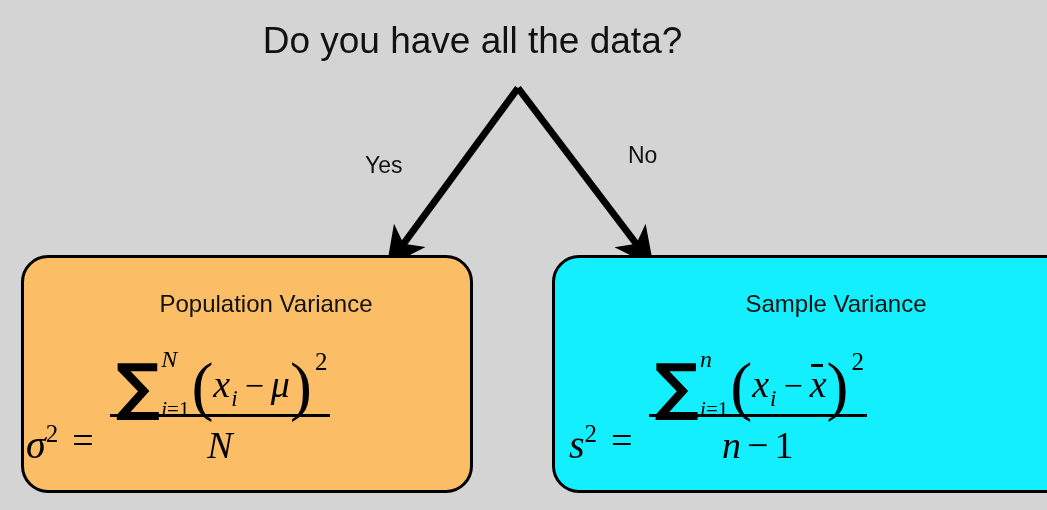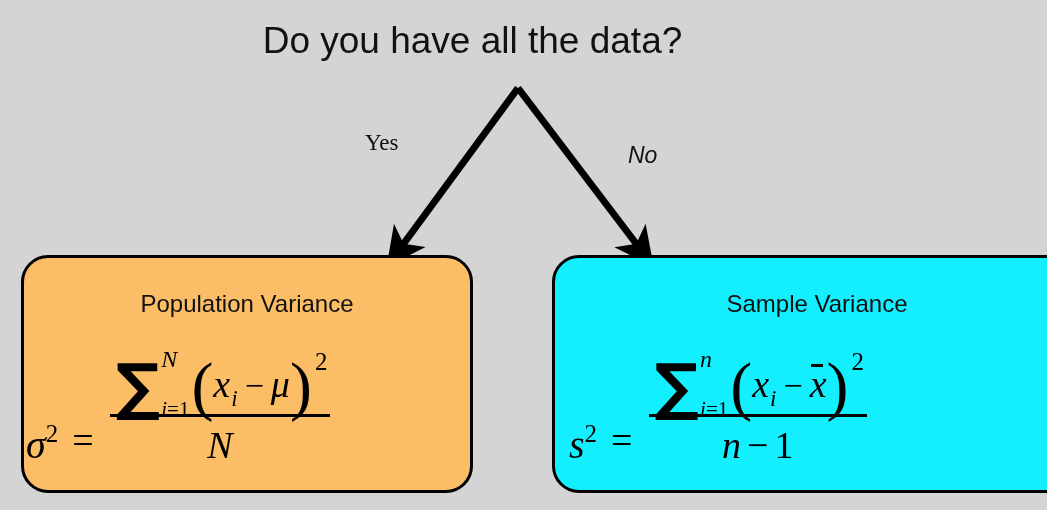--- a/index.html
+++ b/index.html
@@ -46,22 +46,22 @@
   }
 
   
   .branch-label {
     position: absolute;
     font-size: 23px;
     color: #111111;
     font-family: "Liberation Sans", sans-serif;
     white-space: nowrap;
   }
-  .label-yes { left: 365px; top: 130px; font-family: Liberation Serif, serif; }
-  .label-no  { left: 628px; top: 142px; font-style: italic; }
+  .label-yes { left: 365px; top: 152px; }
+  .label-no  { left: 628px; top: 142px; }
 
   
   .vbox {
     position: absolute;
     border: 3px solid #000000;
     border-radius: 27px;
     box-sizing: border-box;
   }
   .box-left {
     left: 21px;
@@ -80,20 +80,21 @@
   .box-heading {
     position: absolute;
     top: 32px;
     left: 0;
     width: 100%;
     text-align: center;
     font-size: 24px;
     color: #111111;
     font-family: "Liberation Sans", sans-serif;
     white-space: nowrap;
+    padding-left: 19px;
   }
 
   
   .formula {
     position: absolute;
     left: 0;
     top: 74px;
     width: 100%;
     height: 160px;
     display: flex;

